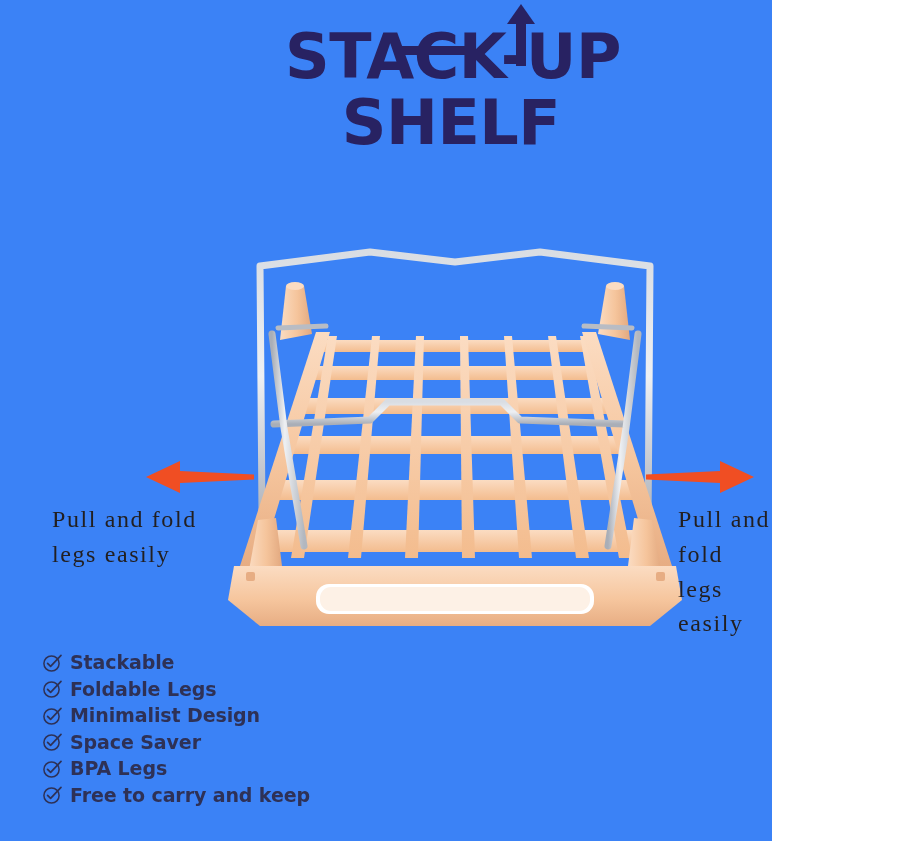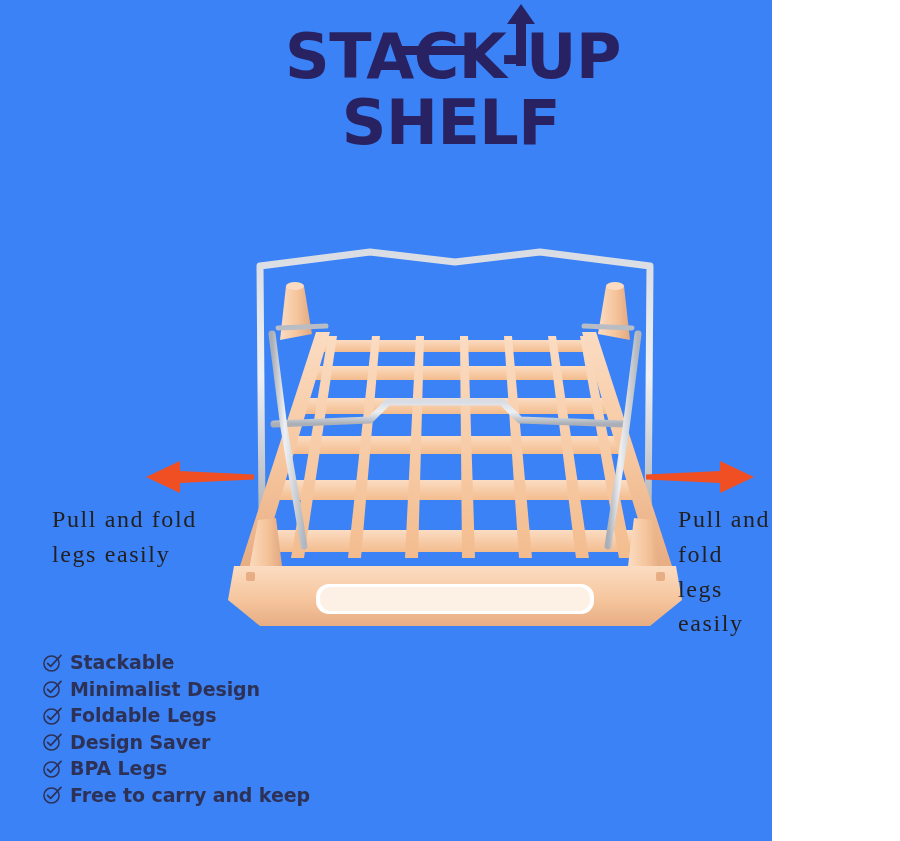--- a/index.html
+++ b/index.html
@@ -285,41 +285,41 @@
       <span class="feature-label">Stackable</span>
     </div>
 
     <div class="feature-row">
       <span class="check-icon">
         <svg viewBox="0 0 21 21" xmlns="http://www.w3.org/2000/svg">
           <circle cx="9.5" cy="11.5" r="7.6" fill="none" stroke="#2e3156" stroke-width="1.5"></circle>
           <path d="M 5.6 11.4 L 8.6 14.4 L 19 3.4" fill="none" stroke="#2e3156" stroke-width="1.7" stroke-linecap="round" stroke-linejoin="round"></path>
         </svg>
       </span>
+      <span class="feature-label">Foldable Legs</span>
+    </div>
+
+    <div class="feature-row">
+      <span class="check-icon">
+        <svg viewBox="0 0 21 21" xmlns="http://www.w3.org/2000/svg">
+          <circle cx="9.5" cy="11.5" r="7.6" fill="none" stroke="#2e3156" stroke-width="1.5"></circle>
+          <path d="M 5.6 11.4 L 8.6 14.4 L 19 3.4" fill="none" stroke="#2e3156" stroke-width="1.7" stroke-linecap="round" stroke-linejoin="round"></path>
+        </svg>
+      </span>
       <span class="feature-label">Minimalist Design</span>
     </div>
 
     <div class="feature-row">
       <span class="check-icon">
         <svg viewBox="0 0 21 21" xmlns="http://www.w3.org/2000/svg">
           <circle cx="9.5" cy="11.5" r="7.6" fill="none" stroke="#2e3156" stroke-width="1.5"></circle>
           <path d="M 5.6 11.4 L 8.6 14.4 L 19 3.4" fill="none" stroke="#2e3156" stroke-width="1.7" stroke-linecap="round" stroke-linejoin="round"></path>
         </svg>
       </span>
-      <span class="feature-label">Foldable Legs</span>
-    </div>
-
-    <div class="feature-row">
-      <span class="check-icon">
-        <svg viewBox="0 0 21 21" xmlns="http://www.w3.org/2000/svg">
-          <circle cx="9.5" cy="11.5" r="7.6" fill="none" stroke="#2e3156" stroke-width="1.5"></circle>
-          <path d="M 5.6 11.4 L 8.6 14.4 L 19 3.4" fill="none" stroke="#2e3156" stroke-width="1.7" stroke-linecap="round" stroke-linejoin="round"></path>
-        </svg>
-      </span>
-      <span class="feature-label">Design Saver</span>
+      <span class="feature-label">Space Saver</span>
     </div>
 
     <div class="feature-row">
       <span class="check-icon">
         <svg viewBox="0 0 21 21" xmlns="http://www.w3.org/2000/svg">
           <circle cx="9.5" cy="11.5" r="7.6" fill="none" stroke="#2e3156" stroke-width="1.5"></circle>
           <path d="M 5.6 11.4 L 8.6 14.4 L 19 3.4" fill="none" stroke="#2e3156" stroke-width="1.7" stroke-linecap="round" stroke-linejoin="round"></path>
         </svg>
       </span>
       <span class="feature-label">BPA Legs</span>

